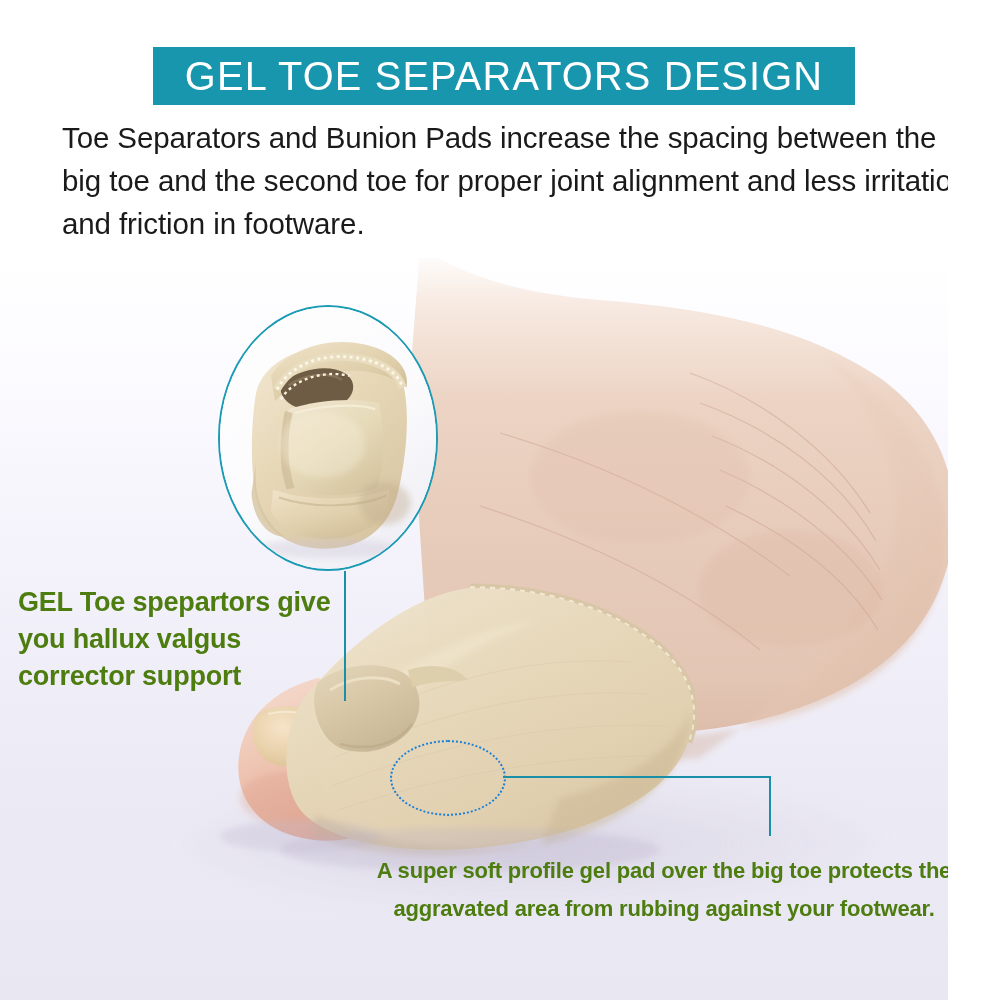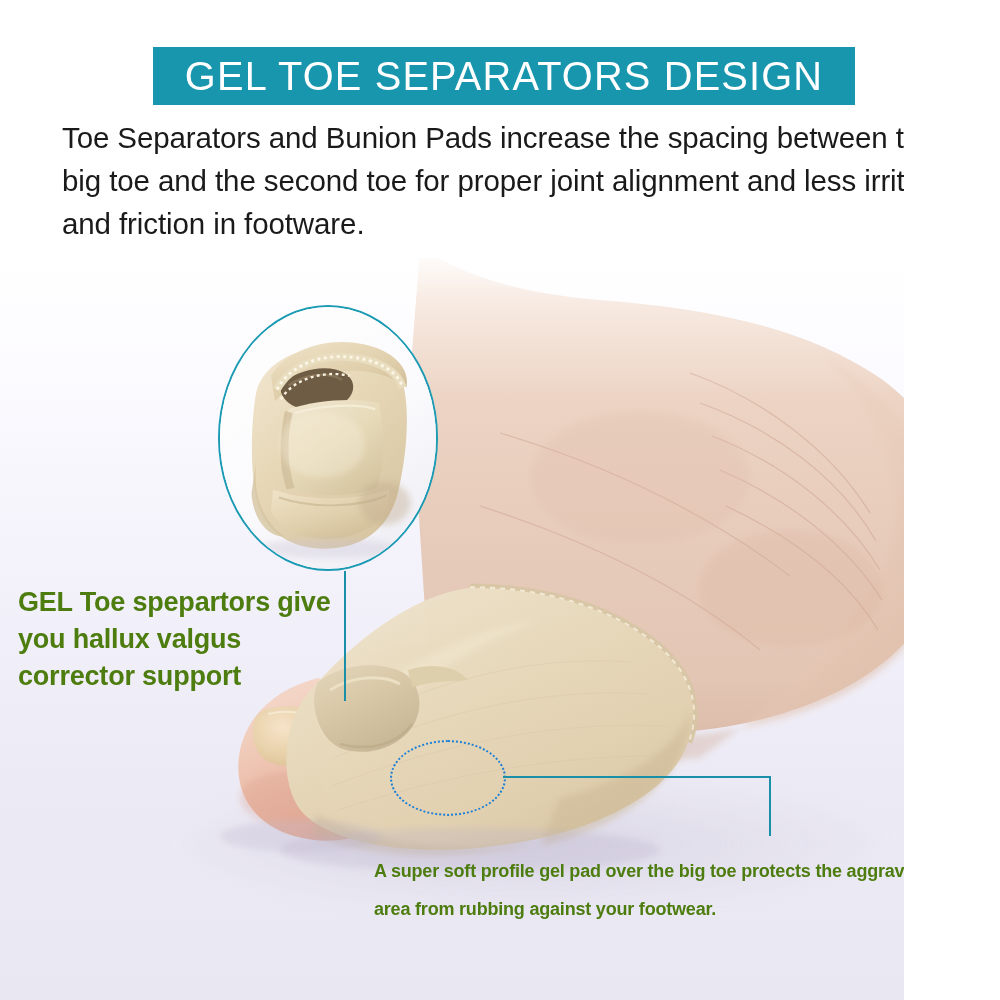--- a/index.html
+++ b/index.html
@@ -10,20 +10,21 @@
   }
   body {
     font-family: "Liberation Sans", sans-serif;
   }
   #page {
     position: relative;
     width: 904px;
     height: 1000px;
     overflow: hidden;
     background: #ffffff;
+    padding-left: 44px;
   }
 
   
   #title-banner {
     position: absolute;
     left: 153px;
     top: 47px;
     width: 702px;
     height: 58px;
     background: #1896ae;
@@ -155,22 +156,23 @@
     left: 18px;
     top: 584px;
     width: 320px;
     font-size: 27px;
     line-height: 37px;
   }
   #callout-bottom {
     left: 374px;
     top: 852px;
     width: 580px;
-    font-size: 18px;
+    font-size: 22px;
     line-height: 38px;
+    text-align: center;
   }
 </style>
 </head>
 <body>
 
 <div id="page">
 
   <div id="title-banner">
     <div id="title-text">GEL TOE SEPARATORS DESIGN</div>
   </div>

